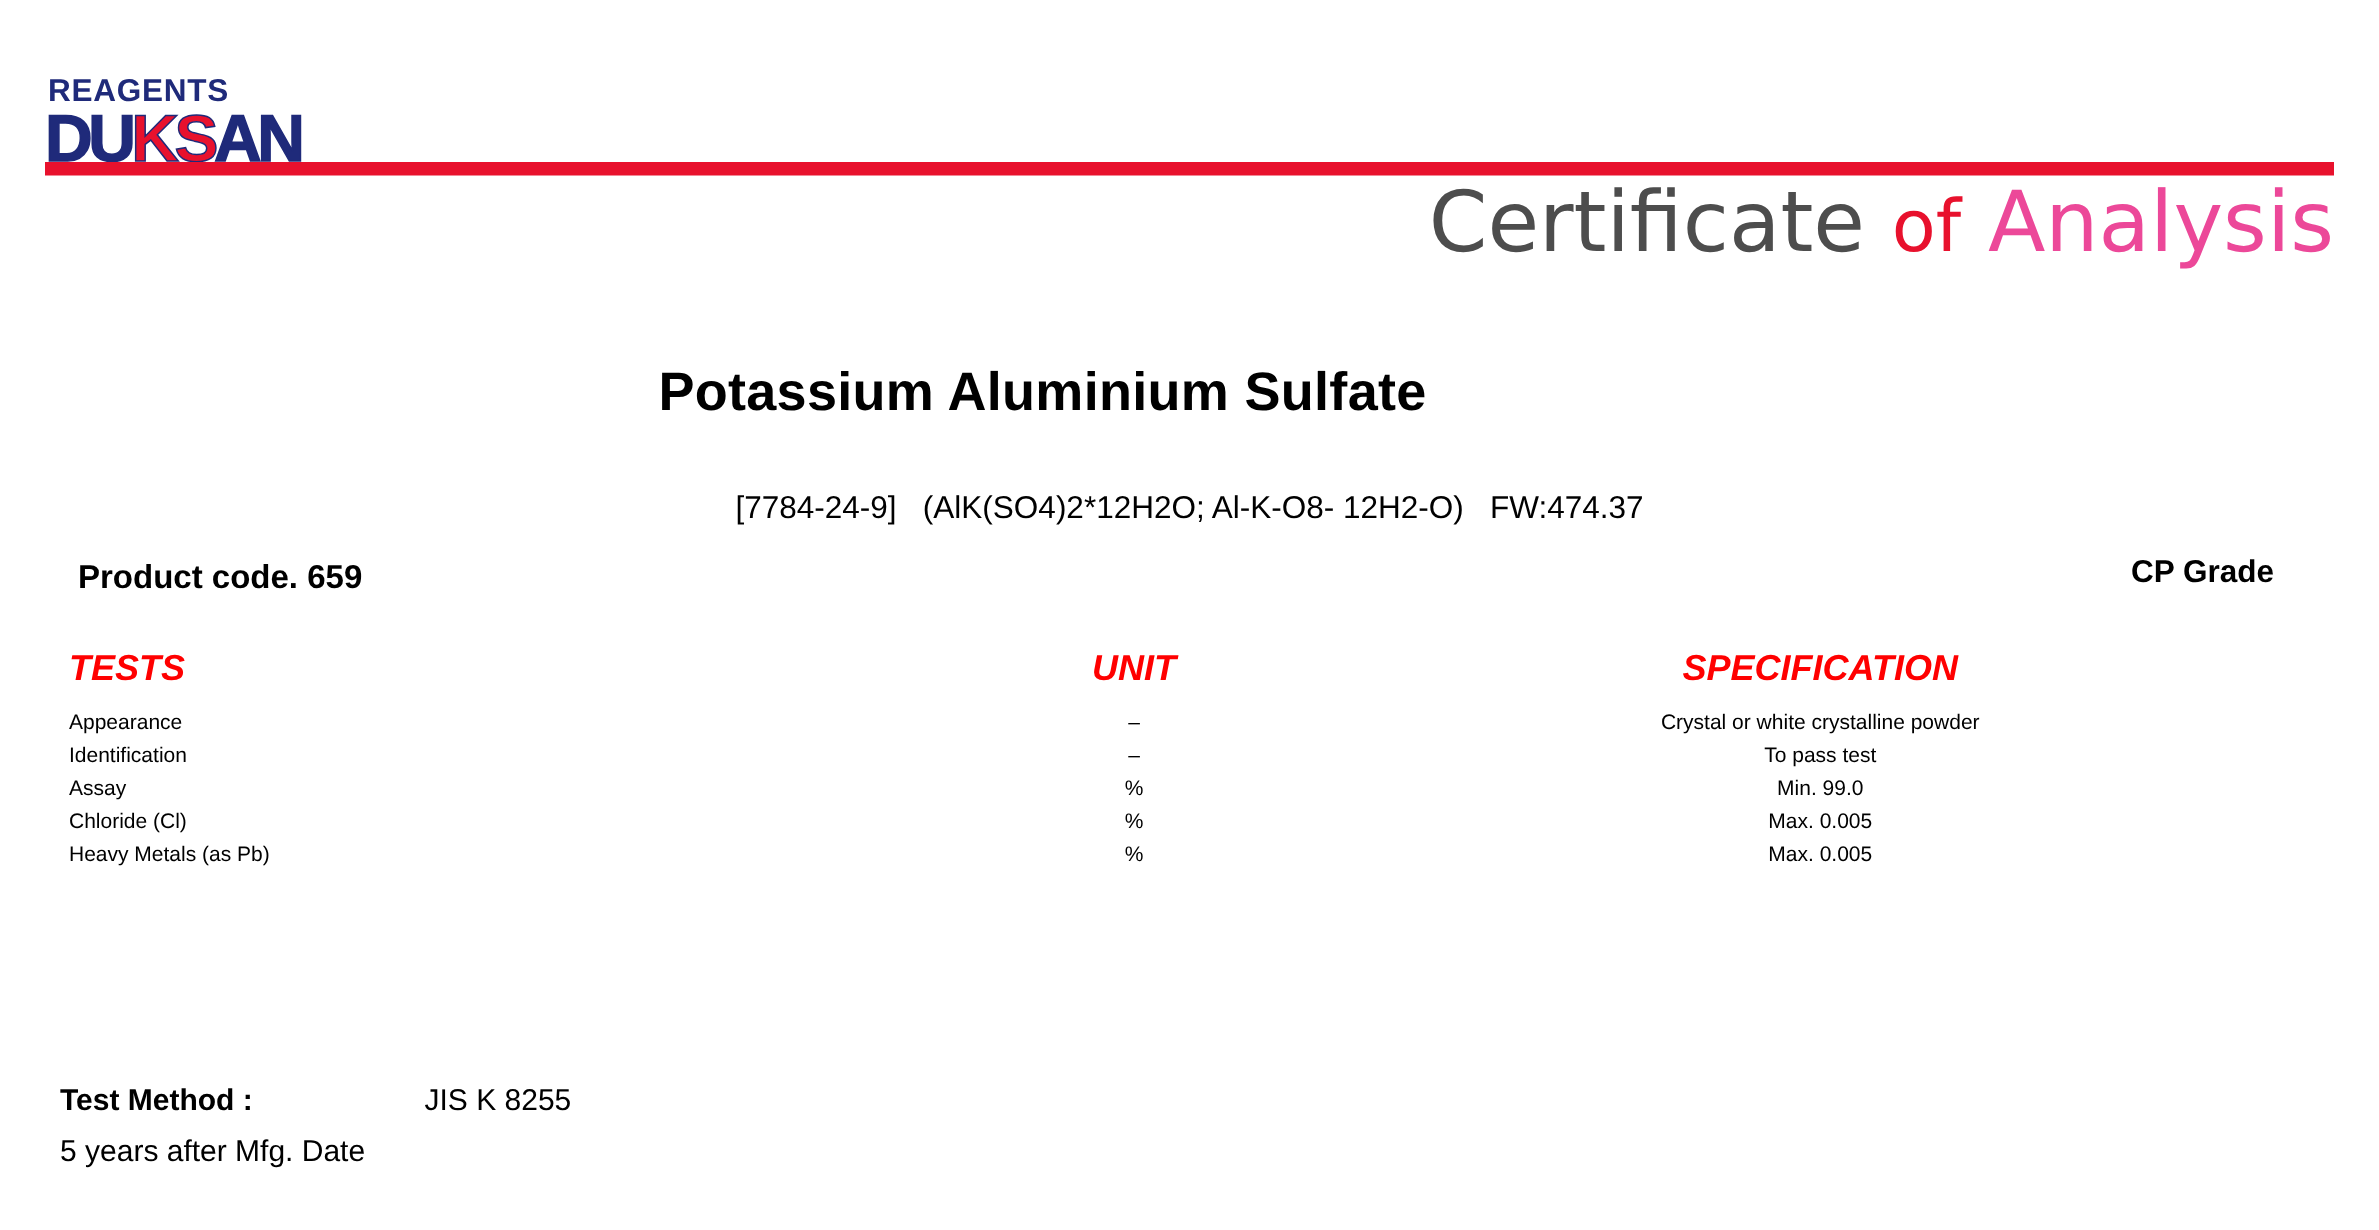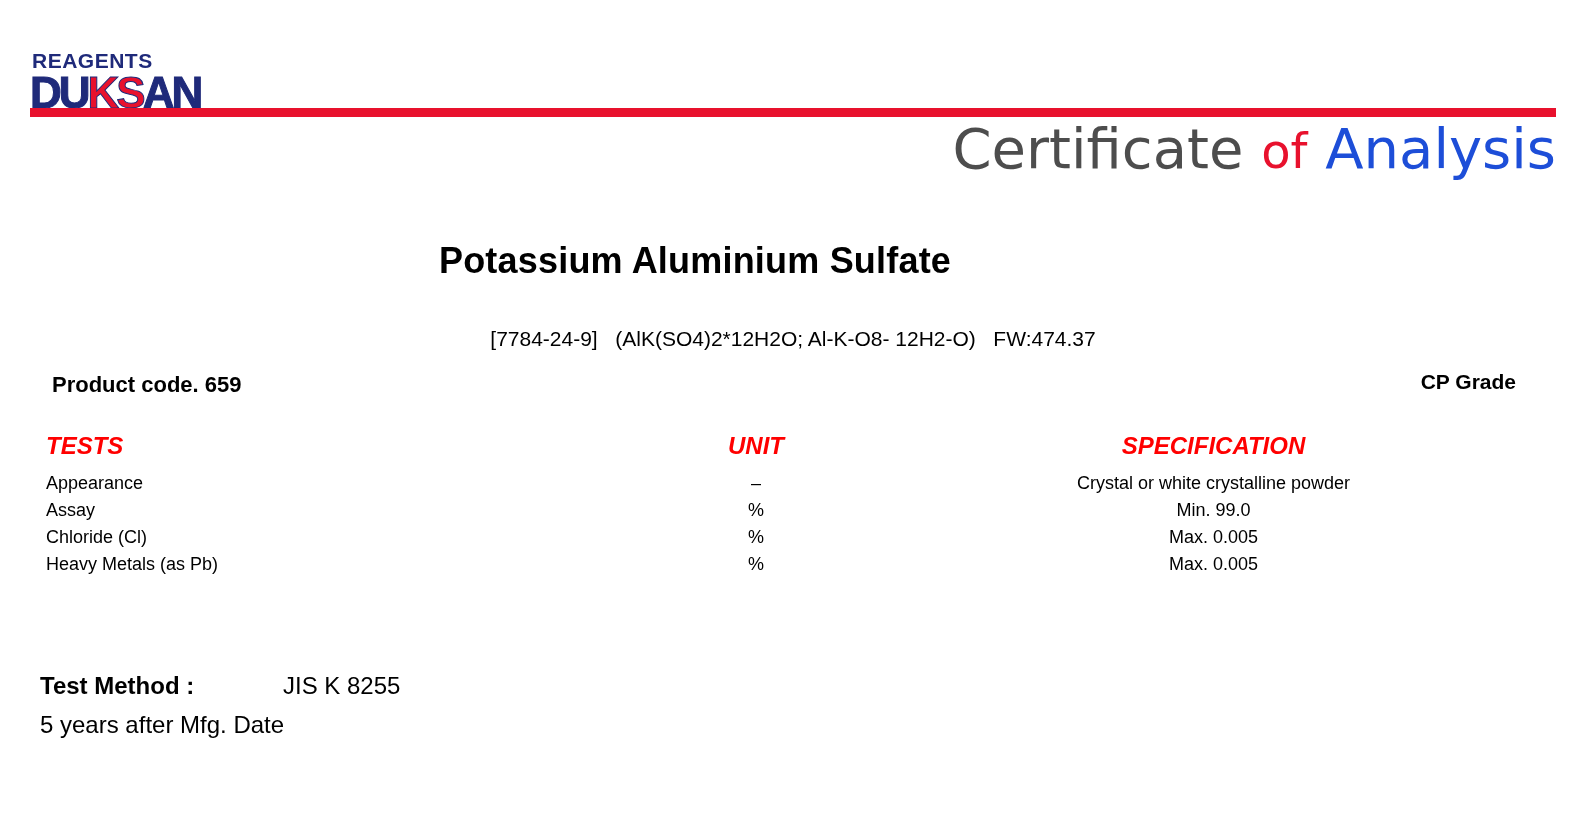--- a/index.html
+++ b/index.html
@@ -62,21 +62,21 @@
     right: 30px;
     top: 120px;
     font-size: 56px;
     line-height: 1.05;
     white-space: nowrap;
     font-family: "DejaVu Sans", sans-serif;
     font-weight: 400;
   }
   .coa-title .w1 { color: #4d4d4d; text-align: right; }
   .coa-title .w2 { color: #e8112d; font-size: 48px; font-weight: 400; }
-  .coa-title .w3 { color: #1d4ed8; font-weight: 400; }
+  .coa-title .w3 { color: #ec4899; font-weight: 400; }
 
   
   .product-name {
     position: absolute;
     top: 240px;
     left: 0;
     width: 1390px;
     text-align: center;
     font-size: 36px;
     font-weight: bold;
@@ -119,35 +119,35 @@
     font-size: 24px;
     font-weight: bold;
     color: #ff0000;
     padding: 0 0 10px 0;
     font-style: italic;
   }
   .spec-table th.c-test { text-align: left; width: 545px; }
   .spec-table th.c-unit { text-align: center; width: 330px; }
   .spec-table th.c-spec { text-align: center; width: 585px; }
   .spec-table td {
-    font-size: 18px;
+    font-size: 14px;
     padding: 3px 0;
     color: #000;
   }
   .spec-table td.c-test { text-align: left; }
   .spec-table td.c-unit { text-align: center; }
   .spec-table td.c-spec { text-align: center; }
 
   
   .notes {
     position: absolute;
     left: 40px;
-    top: 672px;
+    top: 723px;
     width: 900px;
-    font-size: 24px;
+    font-size: 20px;
   }
   .note-row {
     display: flex;
     align-items: baseline;
     margin-bottom: 11px;
   }
   .note-label {
     font-weight: bold;
     width: 243px;
     flex: 0 0 243px;
@@ -187,20 +187,25 @@
       <th class="c-test">TESTS</th>
       <th class="c-unit">UNIT</th>
       <th class="c-spec">SPECIFICATION</th>
     </tr>
   </thead>
   <tbody>
     <tr>
       <td class="c-test">Appearance</td>
       <td class="c-unit">–</td>
       <td class="c-spec">Crystal or white crystalline powder</td>
+    </tr>
+    <tr>
+      <td class="c-test">Identification</td>
+      <td class="c-unit">–</td>
+      <td class="c-spec">To pass test</td>
     </tr>
     <tr>
       <td class="c-test">Assay</td>
       <td class="c-unit">%</td>
       <td class="c-spec">Min. 99.0</td>
     </tr>
     <tr>
       <td class="c-test">Chloride (Cl)</td>
       <td class="c-unit">%</td>
       <td class="c-spec">Max. 0.005</td>

